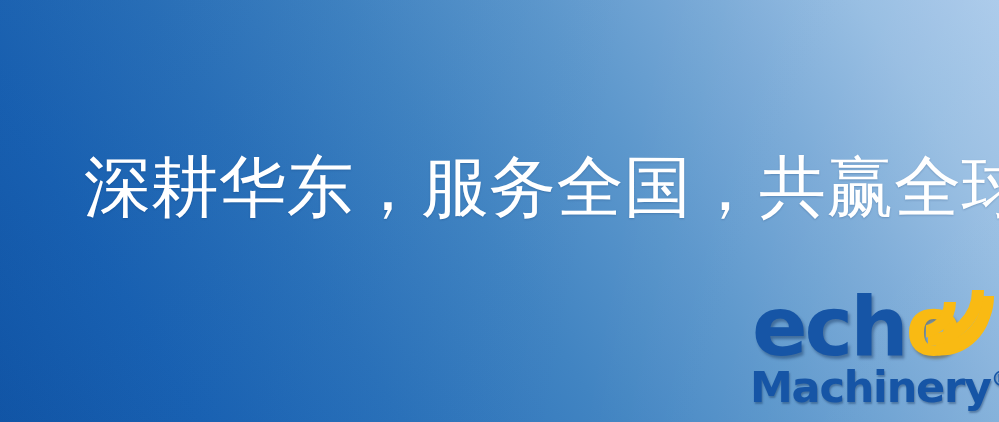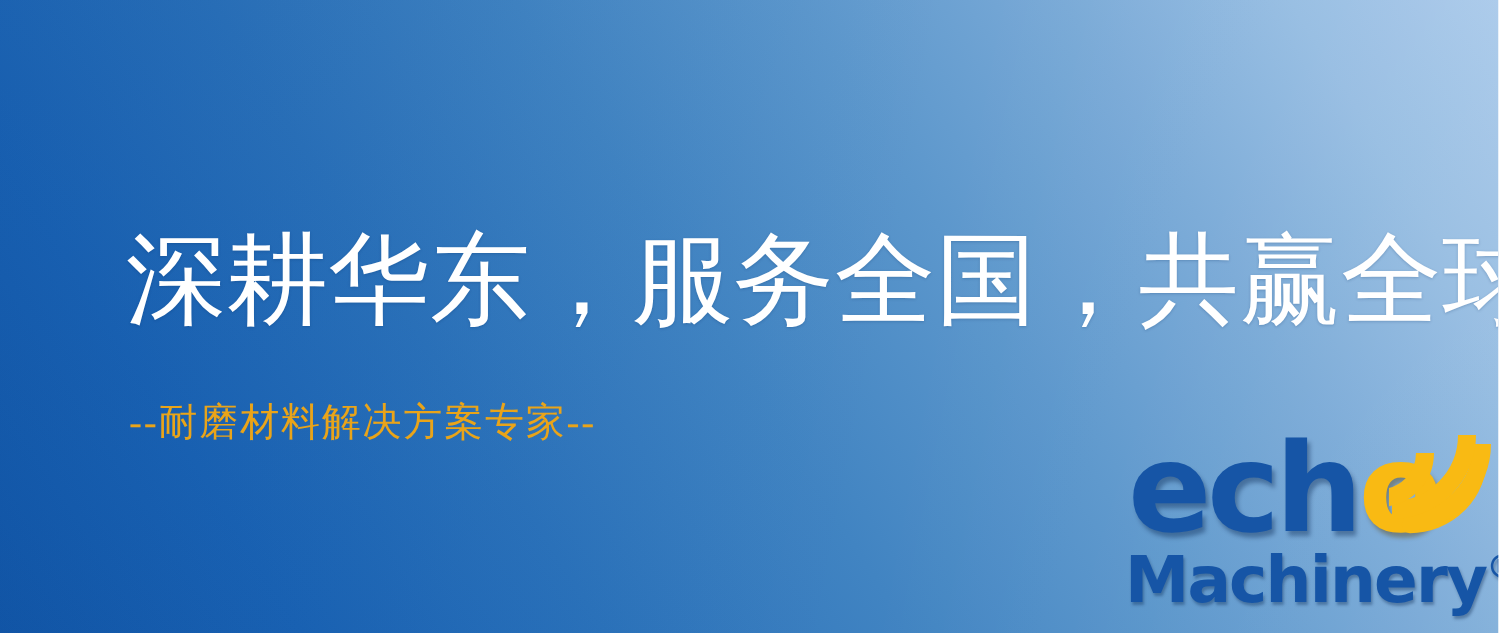--- a/index.html
+++ b/index.html
@@ -119,21 +119,20 @@
     letter-spacing: 0;
   }
 </style>
 </head>
 <body>
 
 <div id="banner">
 
   <div class="headline">深耕华东，服务全国，共赢全球</div>
 
-  <div class="subtitle">--耐磨材料解决方案专家--</div>
 
   <div id="logo">
 
     <div class="logo-row1">
       <div class="logo-echo"><span>ech</span><span class="logo-o">o</span></div>
 
       <svg class="logo-waves" viewBox="0 0 76 76">
         <g fill="none" stroke="#f9ba13" stroke-linecap="round">
           <path d="M14 62 A 46 46 0 0 0 60 16" stroke-width="11"></path>
           <path d="M30 63 A 30 30 0 0 0 60 33" stroke-width="11" opacity="0"></path>

